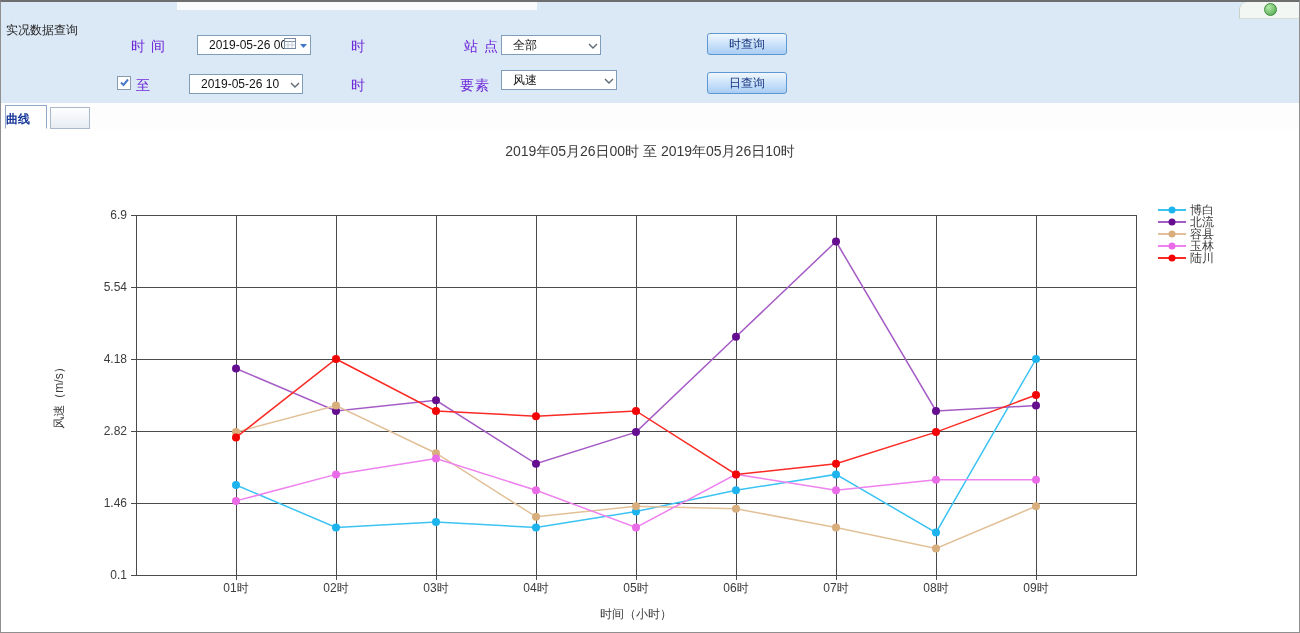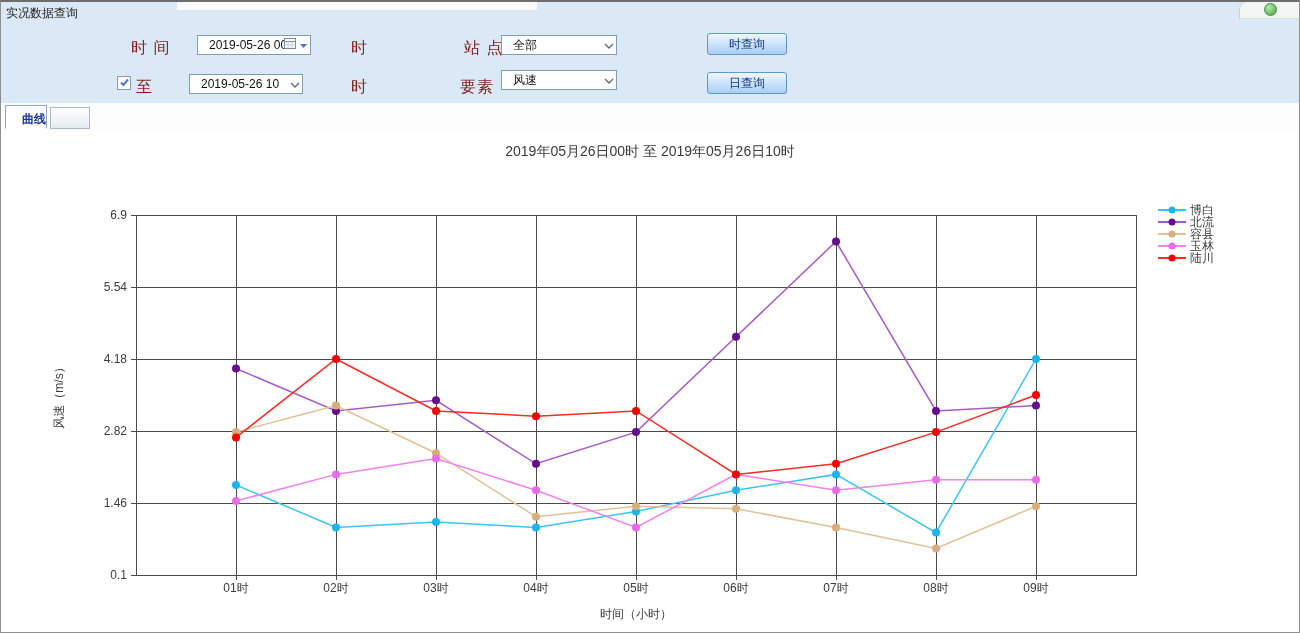--- a/index.html
+++ b/index.html
@@ -5,35 +5,35 @@
   html,body{margin:0;padding:0;background:#e9e9e9}
   .frame{position:relative;width:1300px;height:633px;box-sizing:border-box;
     font-family:"Liberation Sans","DejaVu Sans",sans-serif;background:#fff;
     border:1px solid #8f8f8f;border-top:2px solid #6e6e6e;overflow:hidden}
   .bluepanel{position:absolute;left:0;top:0;width:100%;height:101px;background:#dbe8f5}
   .notch{position:absolute;left:176px;top:0;width:360px;height:8px;background:#fafbfd}
   .righttab{position:absolute;left:1238px;top:0;width:61px;height:16px;background:#f3f7f3;
     border-radius:8px 0 0 0;border-left:1px solid #c9d2c9;border-bottom:1px solid #d7ded7}
   .greendot{position:absolute;left:24px;top:1px;width:13px;height:13px;border-radius:50%;
     background:radial-gradient(circle at 35% 30%,#b4e9aa,#49a346);border:1px solid #3d8c3b;box-sizing:border-box}
-  .ptitle{position:absolute;left:5px;top:3px;font-size:12px;color:#222}
-  .flabel{position:absolute;font-size:16px;color:#7f1d1d;letter-spacing:1px;white-space:pre}
+  .ptitle{position:absolute;left:5px;top:20px;font-size:12px;color:#222}
+  .flabel{position:absolute;font-size:14px;color:#6d28d9;letter-spacing:1px;white-space:pre}
   .tinput{position:absolute;width:114px;height:20px;background:#fff;border:1px solid #7f9db9;
     box-sizing:border-box;font-size:12px;color:#111;display:flex;align-items:center;padding-left:11px;cursor:text}
   .tinput .val{flex:1;white-space:nowrap;overflow:hidden}
   .icons{display:flex;align-items:center;gap:2px;padding-right:2px}
   .qbtn{position:absolute;width:80px;height:22px;font-size:12px;color:#16357f;
     background:linear-gradient(#f0f7fe,#cfe5fa 45%,#a9cdf3);
     border:1px solid #5f97d2;border-radius:3px;cursor:pointer;
     font-family:Liberation Sans, sans-serif}
   .chk{position:absolute;left:116px;top:74px;width:14px;height:14px;background:#fff;
     border:1px solid #8a9bb0;box-sizing:border-box;cursor:pointer;display:flex;align-items:center;justify-content:center}
   .tabstrip{position:absolute;left:0;top:101px;width:100%;height:26px;background:#fdfdfe;
     border-bottom:1px solid #c3d3e6}
-  .tab{position:absolute;box-sizing:border-box;font-size:12px;text-align:right;cursor:pointer}
+  .tab{position:absolute;box-sizing:border-box;font-size:12px;text-align:left;cursor:pointer}
   .tab.active{left:4px;top:2px;width:42px;height:24px;padding-top:5px;background:#fff;
     border:1px solid #8fa8c8;border-bottom:1px solid #fff;font-weight:bold;color:#1a3a9c;z-index:2}
   .tab.inactive{left:49px;top:4px;width:40px;height:22px;padding-top:20px;
     background:linear-gradient(#fefefe,#e7ecf2);border:1px solid #aab8cb;color:#333}
   .content{position:absolute;left:0;top:127px;width:100%;height:506px;background:#fff}
   .ctitle{position:absolute;left:0;width:100%;text-align:center;font-size:14px;color:#3a3a3a}
   #chart-svg{position:absolute;left:0;top:193px;width:1300px;height:440px}
   #chart-svg text{font-size:12px;fill:#3c3c3c;font-family:"Liberation Sans","DejaVu Sans",sans-serif}
   #chart-svg .grid{shape-rendering:crispEdges}
 </style>
@@ -59,21 +59,21 @@
             <line x1="8" y1="4.5" x2="8" y2="11" stroke="#c4cedb"></line>
             <line x1="0.5" y1="8" x2="11.5" y2="8" stroke="#c4cedb"></line>
           </svg></span>
       <span><svg width="9" height="6">
             <path d="M1 1 L8 1 L4.5 5 Z" fill="#3f76c8"></path>
           </svg></span>
     </span>
   </div>
   <div class="flabel" style="left:350px;top:36px">时</div>
   <div class="flabel" style="left:463px;top:36px">站 点</div>
-  <div class="tinput" style="left:500px;top:33px;width:116px;cursor:pointer">
+  <div class="tinput" style="left:500px;top:33px;width:100px;cursor:pointer">
     <span class="val">全部</span>
     <span class="icons">
         <span><svg width="10" height="6">
             <path d="M1 1 L5 5 L9 1" fill="none" stroke="#606a74" stroke-width="1.4"></path>
           </svg></span>
       </span>
   </div>
   <button class="qbtn" style="left:706px;top:31px">时查询</button>
 
   <div class="chk">

